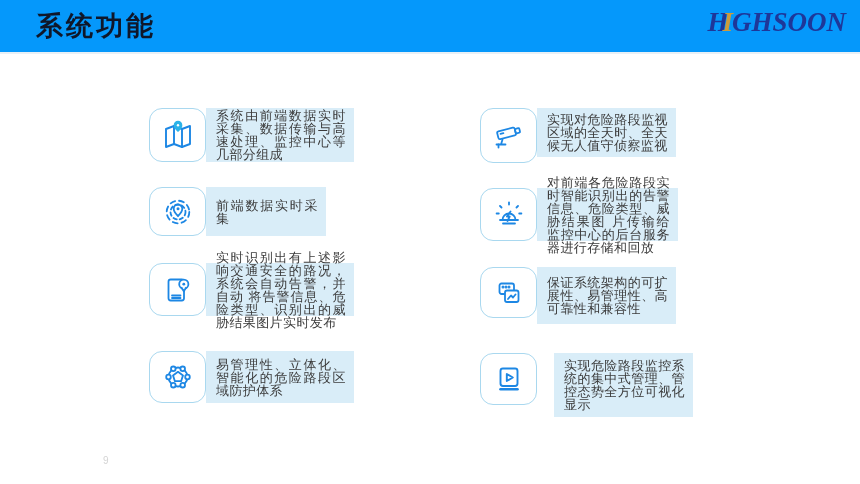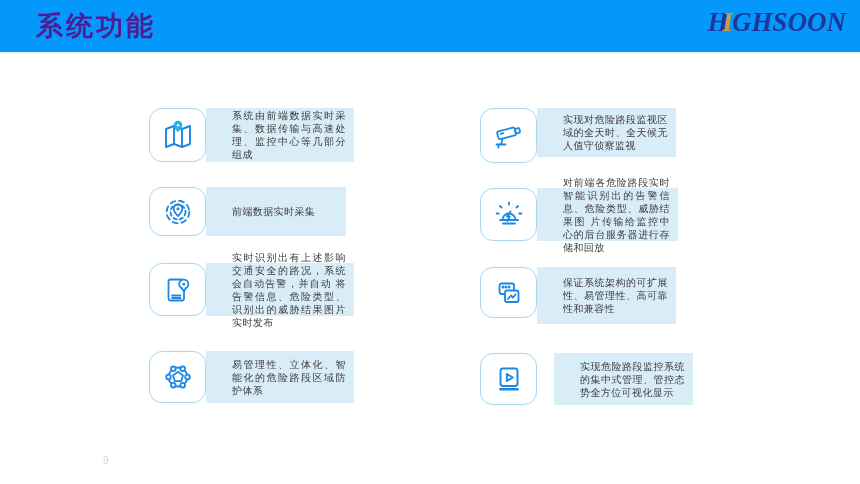--- a/index.html
+++ b/index.html
@@ -8,59 +8,59 @@
     background:#ffffff;
     font-family:"Liberation Sans","DejaVu Sans",sans-serif;
   }
   
   .header{
     position:absolute;left:0;top:0;width:860px;height:52px;
     background:#0598fb;border-bottom:2px solid #e8f0f6;
   }
   .slide-title{
     position:absolute;left:36px;top:8px;
-    font-size:27px;font-weight:bold;color:#4c1d95;letter-spacing:3px;
+    font-size:27px;font-weight:bold;color:#0f172a;letter-spacing:3px;
   }
   .logo{
     position:absolute;right:14px;top:7px;
     font-family:"Liberation Serif","DejaVu Serif",serif;
     font-style:italic;font-weight:bold;font-size:27px;
     color:#1e3799;letter-spacing:0px;white-space:nowrap;
   }
   .logo .accent{color:#cf9b3a;margin-left:-6px;margin-right:-1px;}
   
   .icon-box{
     position:absolute;box-sizing:border-box;background:#ffffff;
     border:1.4px solid #a9d8ef;border-radius:13px;
     display:flex;align-items:center;justify-content:center;z-index:2;
   }
   .text-box{
     position:absolute;box-sizing:border-box;background:#d9edf8;
-    display:flex;align-items:center;padding:4px 8px 4px 26px;
-    font-size:10px;line-height:13px;color:#3b3b3b;letter-spacing:0.4px;
+    display:flex;align-items:center;padding:4px 8px 4px 10px;
+    font-size:13px;line-height:13px;color:#3b3b3b;letter-spacing:0.4px;
     text-align:justify;z-index:1;
   }
   
   .c1i{left:149px;top:108px;width:57px;height:54px}
   .c1t{left:206px;top:108px;width:148px;height:54px}
   .c2i{left:149px;top:187px;width:57px;height:49px}
-  .c2t{left:206px;top:187px;width:140px;height:49px}
+  .c2t{left:206px;top:187px;width:120px;height:49px}
   .c3i{left:149px;top:263px;width:57px;height:53px}
   .c3t{left:206px;top:263px;width:148px;height:53px}
   .c4i{left:149px;top:351px;width:57px;height:52px}
   .c4t{left:206px;top:351px;width:148px;height:52px}
   
   .c5i{left:480px;top:108px;width:57px;height:55px}
   .c5t{left:537px;top:108px;width:139px;height:49px}
   .c6i{left:480px;top:188px;width:57px;height:53px}
   .c6t{left:537px;top:188px;width:141px;height:53px}
   .c7i{left:480px;top:267px;width:57px;height:51px}
   .c7t{left:537px;top:267px;width:139px;height:57px}
   .c8i{left:480px;top:353px;width:57px;height:52px}
-  .c8t{left:554px;top:353px;width:139px;height:52px}
+  .c8t{left:554px;top:353px;width:139px;height:64px}
   svg{display:block}
   .page-num{
     position:absolute;left:103px;top:455px;
     font-size:10px;color:#d4d4d4;
   }
 </style>
 </head>
 <body>
 
 <div class="header">

